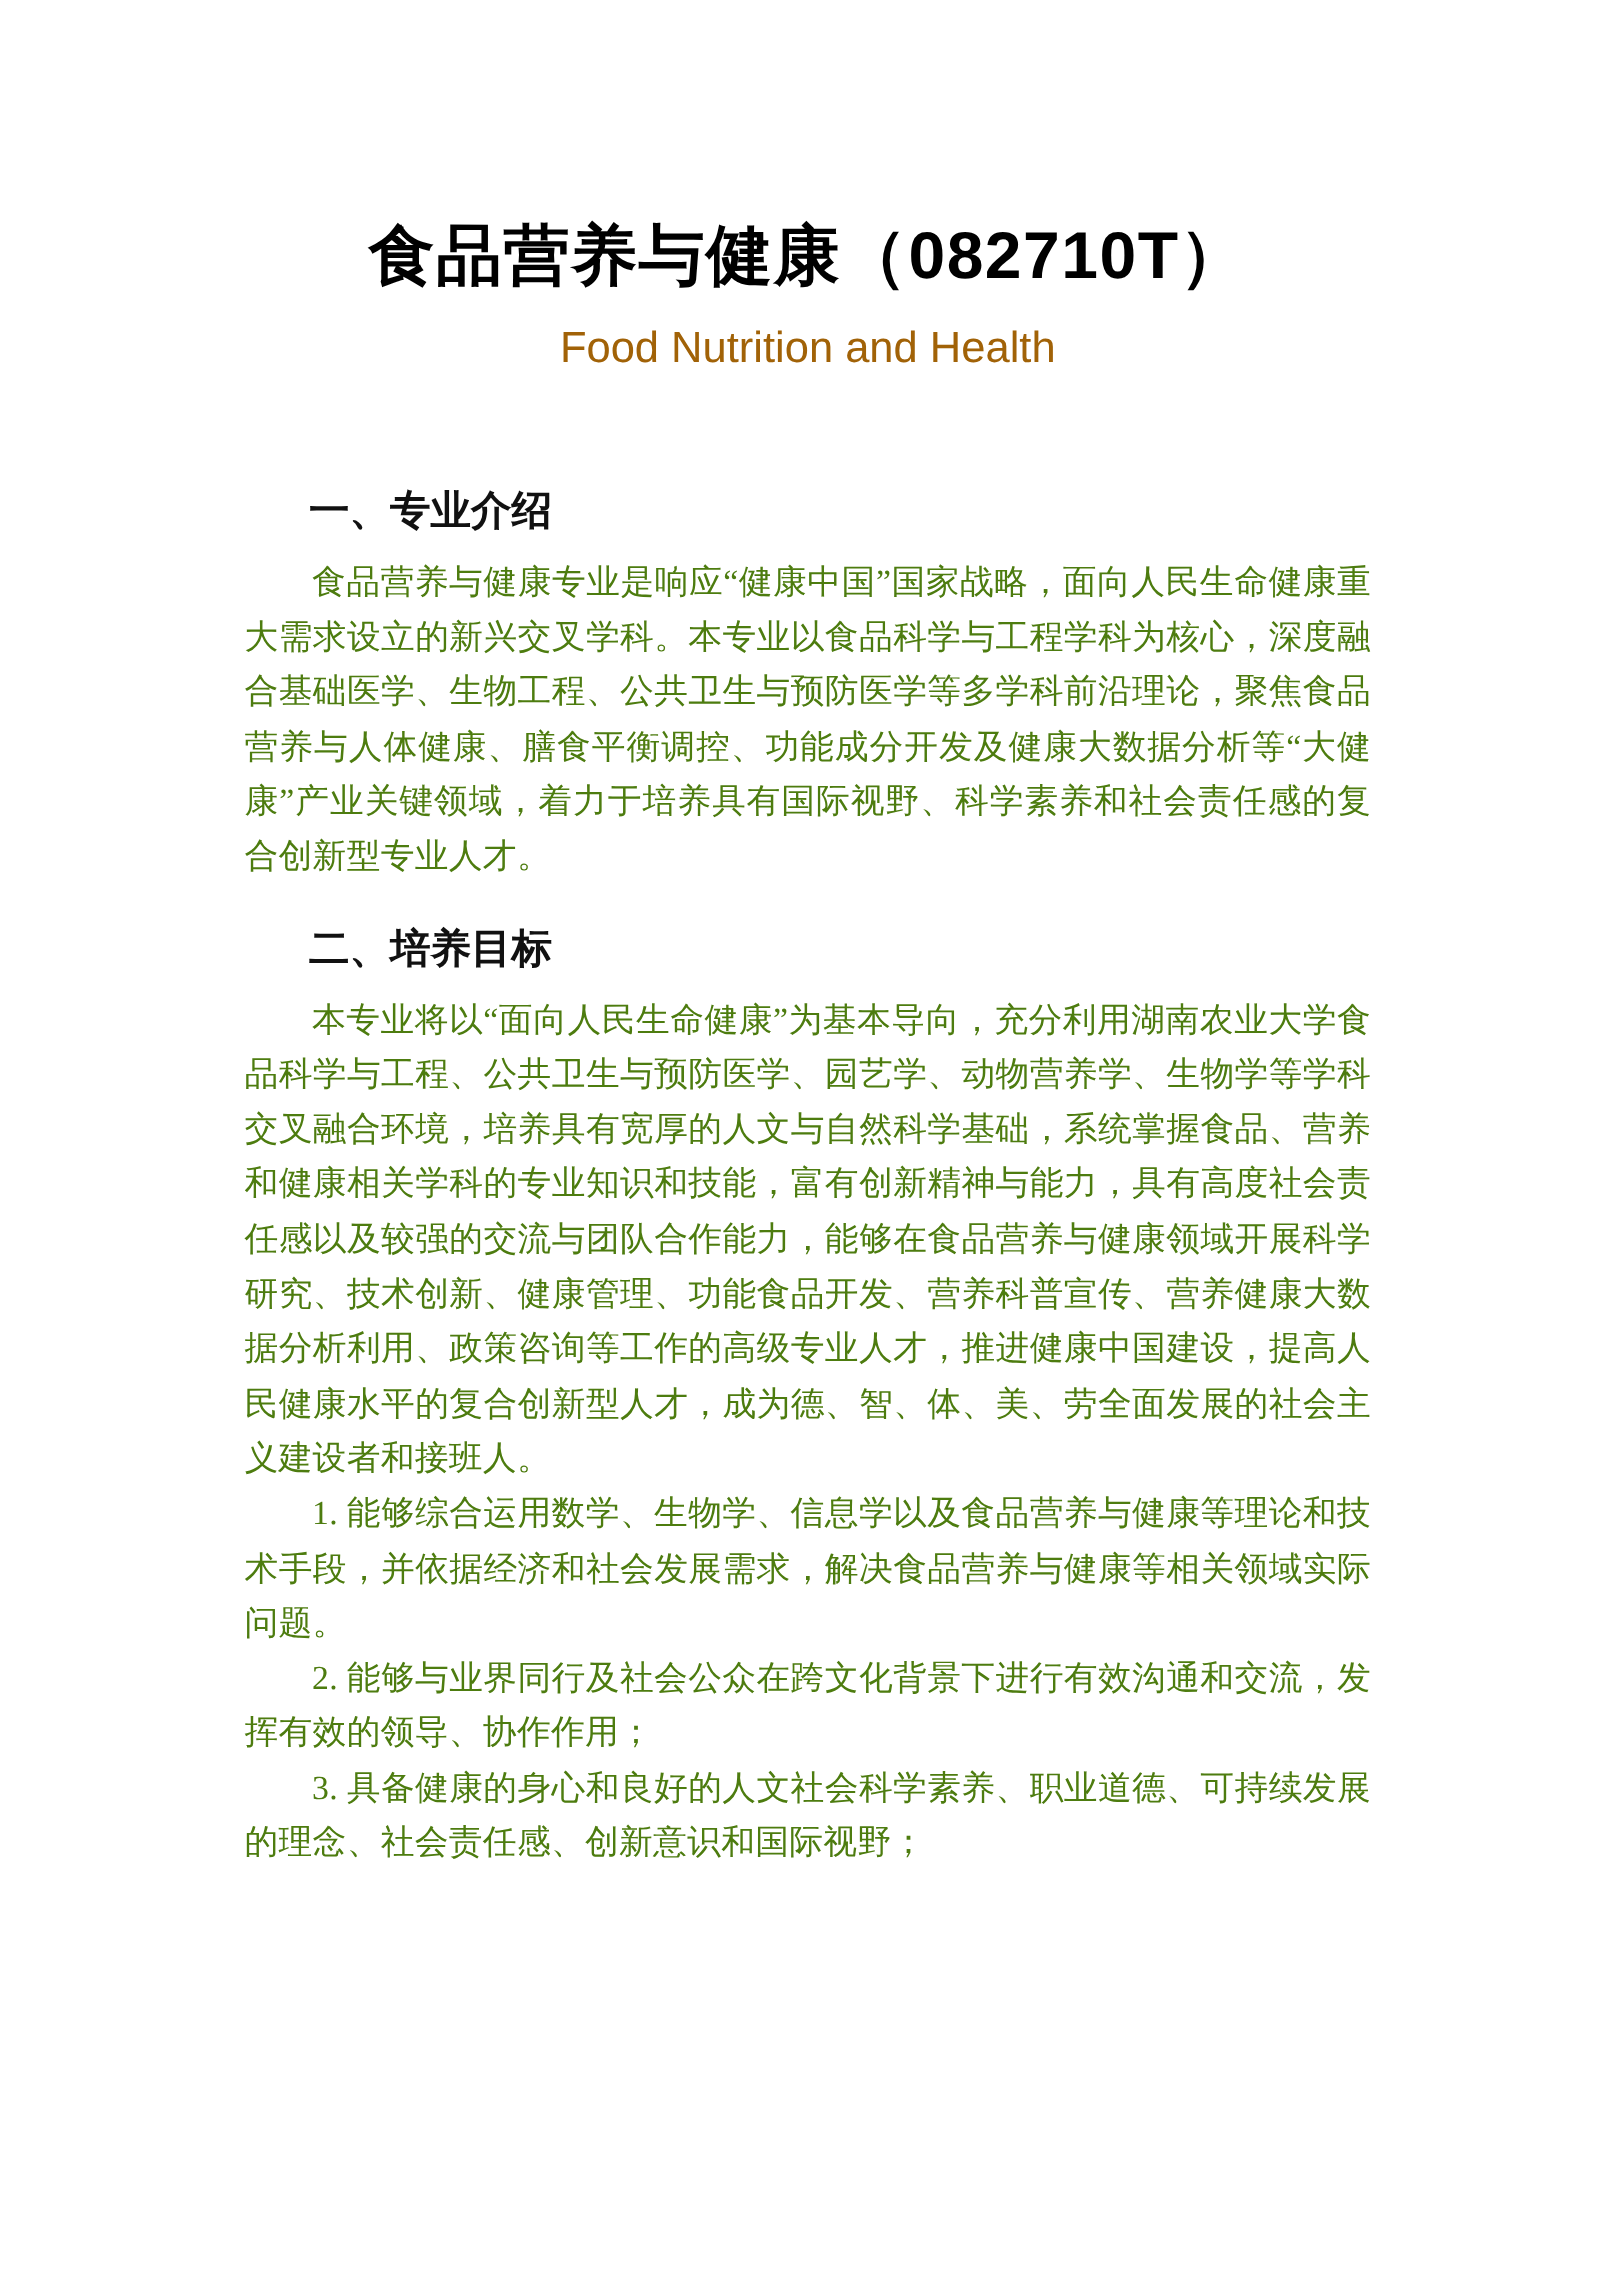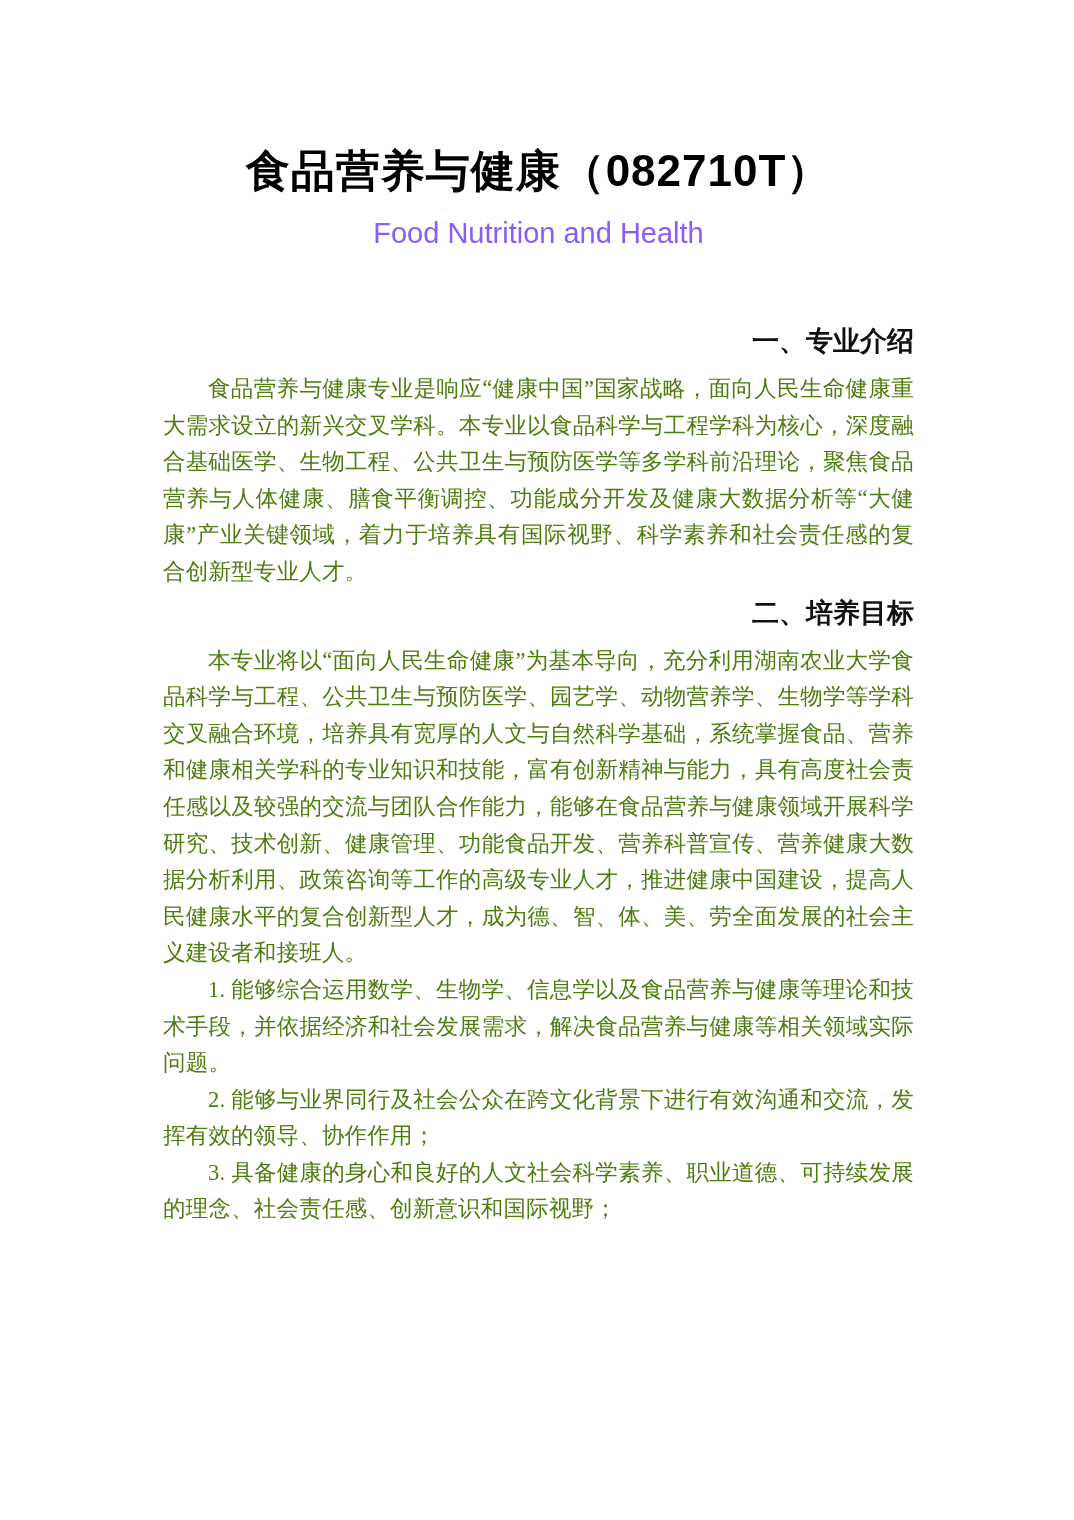--- a/index.html
+++ b/index.html
@@ -35,34 +35,33 @@
     font-family: "Liberation Sans", "DejaVu Sans", sans-serif;
     font-weight: 600;
   }
   .doc-subtitle {
     margin: 18px 0 0 0;
     text-align: center;
     font-size: 29px;
     line-height: 33px;
     font-weight: normal;
     font-family: "Liberation Sans", "DejaVu Sans", sans-serif;
-    color: #8b5cf6;
+    color: #a16207;
   }
   .section-heading {
     margin: 0 0 12px 0;
     padding-left: 43px;
     font-size: 27px;
     line-height: 35px;
     font-weight: bold;
     font-family: "Liberation Sans", "DejaVu Sans", sans-serif;
     color: #111111;
-    text-align: right;
   }
   .section-heading.first { margin-top: 74px; }
-  .section-heading.second { margin-top: 5px; }
+  .section-heading.second { margin-top: 25px; }
   .para {
     margin: 0;
     font-size: 22.5px;
     line-height: 36.6px;
     text-align: justify;
     text-indent: 2em;
     font-family: "Liberation Serif", "DejaVu Serif", serif;
     color: #4d7c0f;
     letter-spacing: 0.2px;
   }

